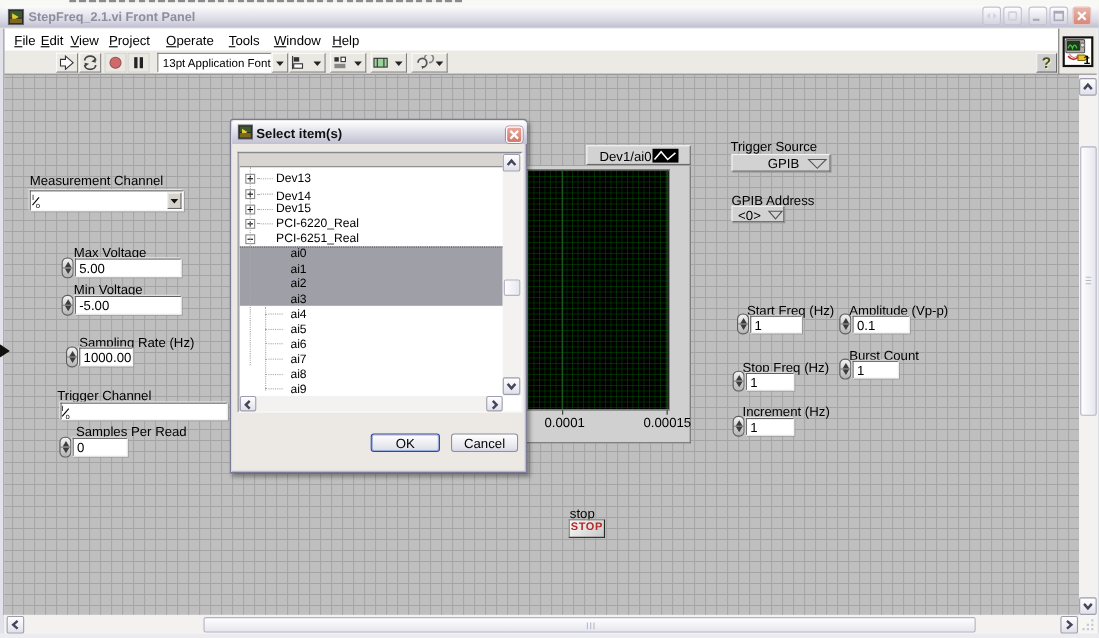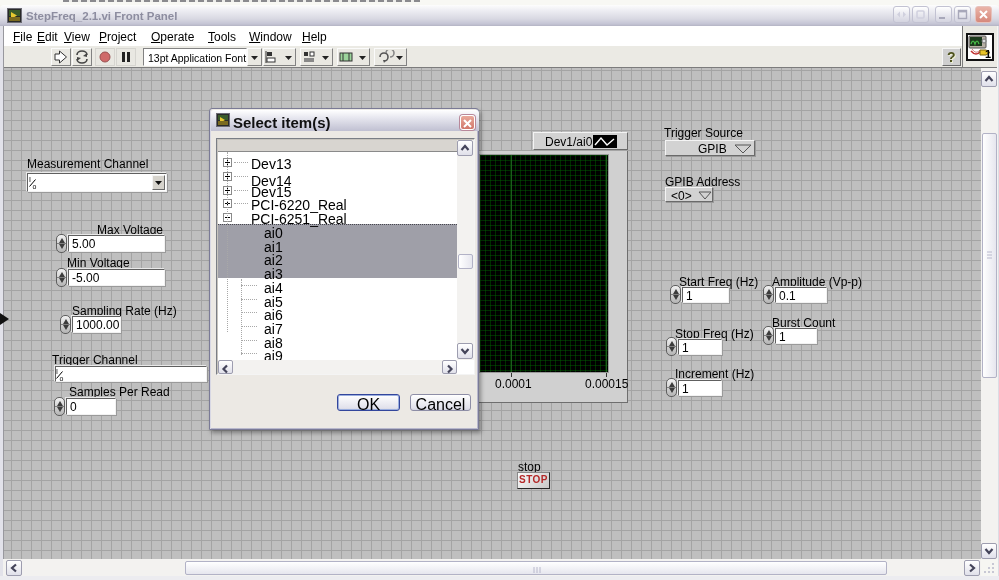--- a/index.html
+++ b/index.html
@@ -62,33 +62,33 @@
   background:linear-gradient(#ffffff,#e6e6ee); border:1px solid #b2b2c6; }
 
 
 #dlg { position:absolute; left:209px; top:108px; width:270px; height:322px;
   background:#ece9e4; border:1px solid #7a7a96;
   box-shadow:inset 1px 0 0 #d8d8e4, inset -1px 0 0 #b8b8cc, inset 0 -1px 0 #b8b8cc,
              2px 3px 4px rgba(0,0,0,0.35); border-radius:3px 3px 0 0; }
 #dlgtitle { position:absolute; left:1px; top:1px; width:268px; height:21px;
   background:linear-gradient(#ffffff, #e8e8f0 35%, #cfcfdd 75%, #c0c0d2);
   border-radius:3px 3px 0 0; }
-#dlgtitletxt { position:absolute; left:22px; top:4px; font-size:15px; font-weight:bold; color:#101010; }
+#dlgtitletxt { position:absolute; left:22px; top:4px; font-size:12px; font-weight:bold; color:#101010; }
 #dlgclose { position:absolute; left:249px; top:5px; width:15px; height:15px; border-radius:3px;
   background:linear-gradient(#e9a99b,#d1766a); border:1px solid #fff; box-shadow:0 0 0 1px #b8889a; }
 #listbox { position:absolute; left:6px; top:29px; width:259px; height:237px; background:#fff;
   border:1px solid; border-color:#7a7e85 #f4f4f4 #f4f4f4 #7a7e85; box-shadow:1px 1px 0 #c6c3bd inset; }
-.row { position:absolute; left:1px; font-size:14px; color:#000;text-align:right; }
+.row { position:absolute; left:1px; font-size:11px; color:#000;text-align:right; }
 .pm { position:absolute; width:9px; height:9px; background:#fff; border:1px solid #8a8a8a; }
 .pm::before { content:""; position:absolute; left:1px; top:3px; width:5px; height:1px; background:#000; }
 .pm.plus::after { content:""; position:absolute; left:3px; top:1px; width:1px; height:5px; background:#000; }
 .dot-v { position:absolute; width:1px; border-left:1px dotted #a8a8a8; }
 .dot-h { position:absolute; height:1px; border-top:1px dotted #a8a8a8; }
 .dlgbtn { position:absolute; top:285px; height:17px; border-radius:3px;
-  background:linear-gradient(#ffffff,#e2e2ec 85%, #d4d4e2); font-size:16px; color:#000;
+  background:linear-gradient(#ffffff,#e2e2ec 85%, #d4d4e2); font-size:12px; color:#000;
   text-align:center; padding-top:1px; }
 
 
 #graphframe { position:absolute; left:476px; top:151px; width:152px; height:252px; background:#d0d0d0;
   border-right:1px solid #6e6e6e; border-bottom:1px solid #6e6e6e; }
 #plot { position:absolute; left:479px; top:154px; width:130px; height:219px; background:#000;
   border:1px solid #9a9a9a;
   background-image:linear-gradient(rgba(0,100,0,0.45) 1px, transparent 1px),
                    linear-gradient(90deg, rgba(0,100,0,0.45) 1px, transparent 1px);
   background-size:5px 5px; }
@@ -268,21 +268,21 @@
   <svg style="position:absolute;left:1px;top:2px;" width="9" height="13">
       <text x="0" y="6" font-size="7" font-family="Liberation Sans" fill="#000">I</text>
       <line x1="0.5" y1="10.5" x2="6.5" y2="3.5" stroke="#000"></line>
       <text x="3.5" y="13" font-size="7" font-family="Liberation Sans" fill="#000">o</text>
     </svg>
   <div style="position:absolute;right:1px;top:1px;width:13px;height:15px;background:#d6d3cc;border:1px solid;border-color:#f4f4f4 #6a6a6a #6a6a6a #f4f4f4;"><svg width="11" height="13">
         <path d="M2 5 h7 l-3.5 4 z" fill="#111"></path>
       </svg></div>
 </div>
 
-<div class="lbl" style="left:67px;top:223px;margin-left:30px;">Max Voltage</div>
+<div class="lbl" style="left:67px;top:223px;">Max Voltage</div>
 <div class="spin" style="left:56px;top:234px;"></div>
 <div class="nfield" style="left:68px;top:235px;width:97px;height:17px;">5.00</div>
 
 <div class="lbl" style="left:67px;top:256px;">Min Voltage</div>
 <div class="spin" style="left:56px;top:268px;"></div>
 <div class="nfield" style="left:68px;top:269px;width:97px;height:17px;">-5.00</div>
 
 <div class="lbl" style="left:72px;top:304px;">Sampling Rate (Hz)</div>
 <div class="spin" style="left:60px;top:315px;"></div>
 <div class="nfield" style="left:72px;top:316px;width:49px;height:17px;">1000.00</div>

